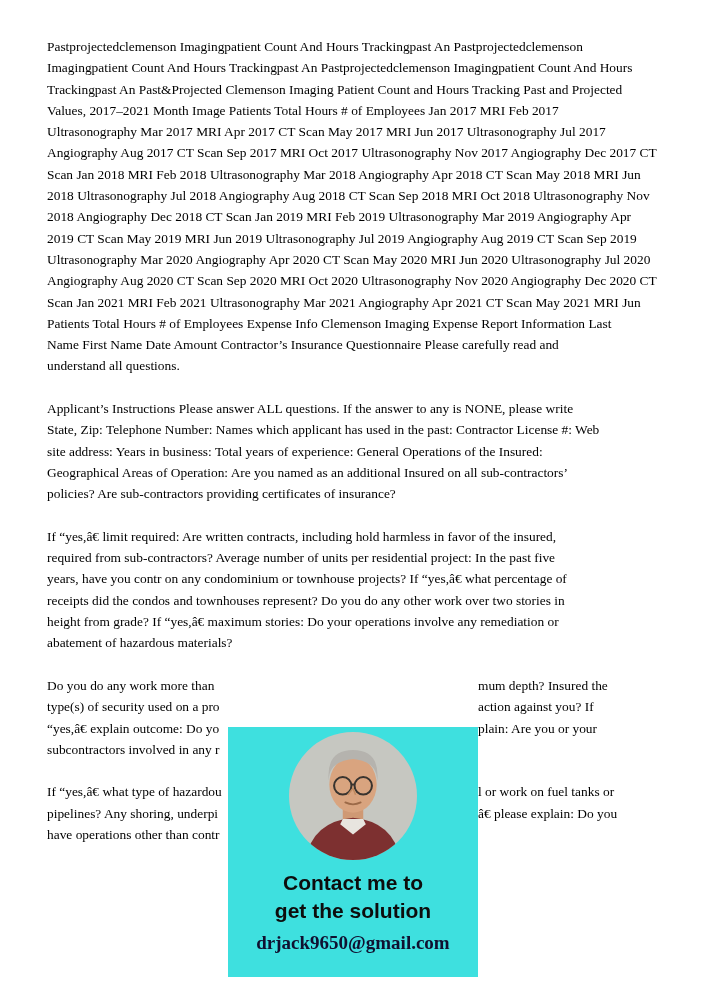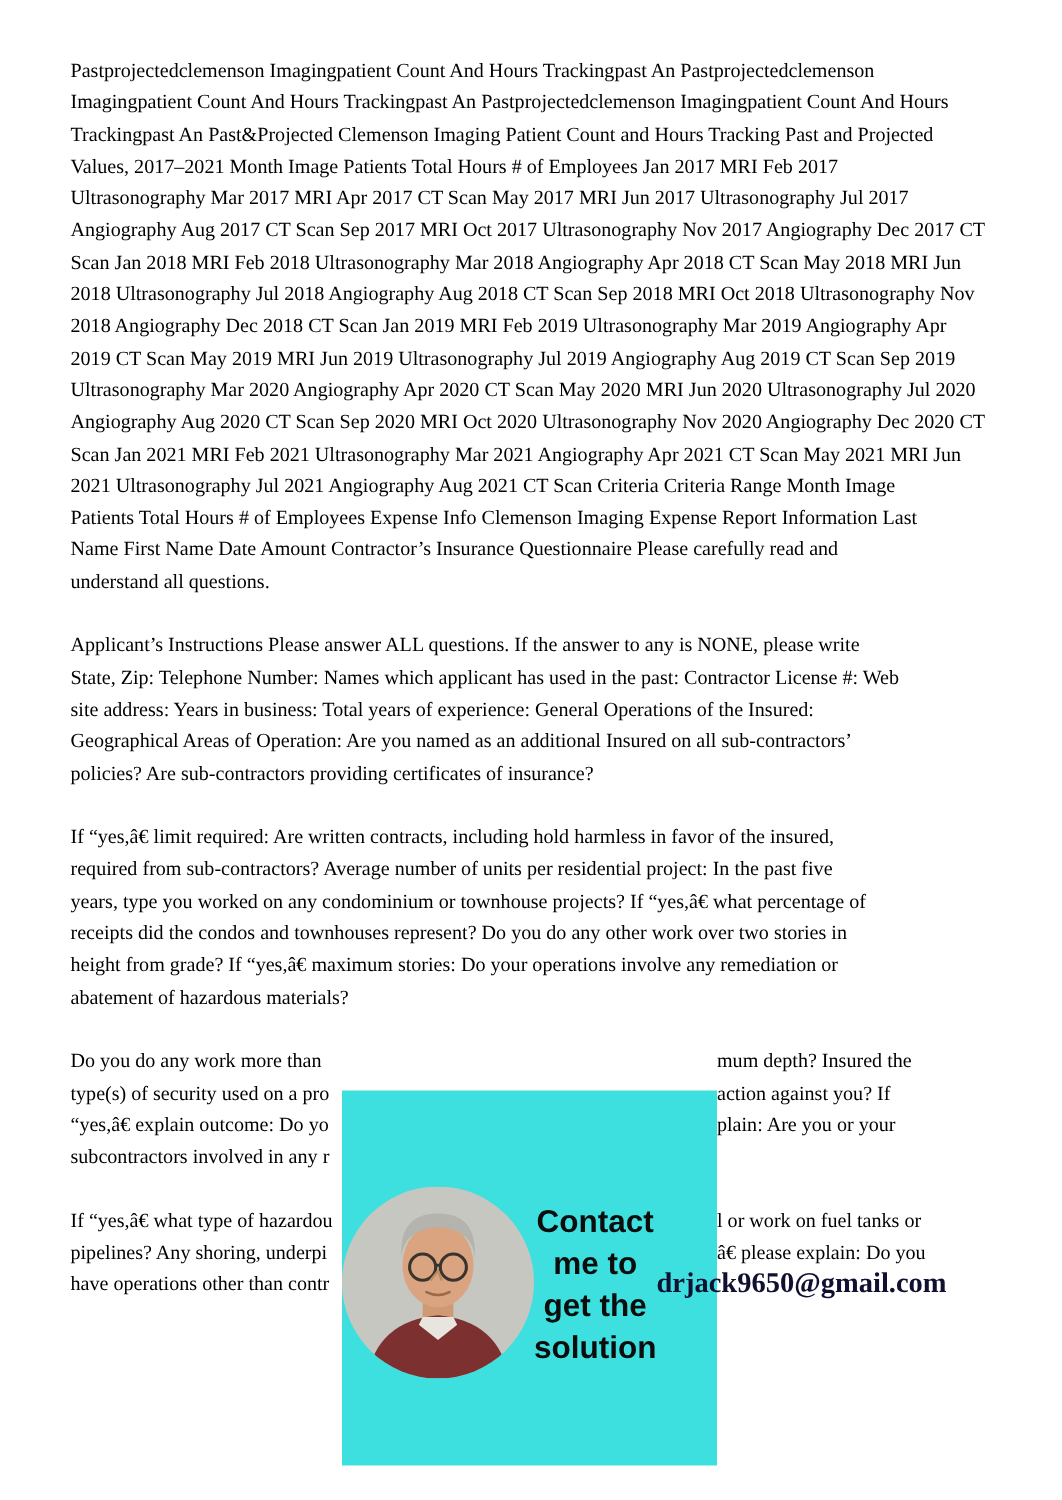--- a/index.html
+++ b/index.html
@@ -32,21 +32,21 @@
     left: 431px;
     top: 0;
   }
   .overlay {
     position: absolute;
     left: 228px;
     top: 727px;
     width: 250px;
     height: 250px;
     display: flex;
-    flex-direction: row;
+    flex-direction: column;
     align-items: center;
     z-index: 5;
   }
   .avatar {
     width: 128px;
     height: 128px;
     border-radius: 50%;
     overflow: hidden;
     margin-top: 5px;
     flex: 0 0 auto;
@@ -83,36 +83,35 @@
         <div class="line">Values, 2017–2021 Month Image Patients Total Hours # of Employees Jan 2017 MRI Feb 2017</div>
         <div class="line">Ultrasonography Mar 2017 MRI Apr 2017 CT Scan May 2017 MRI Jun 2017 Ultrasonography Jul 2017</div>
         <div class="line">Angiography Aug 2017 CT Scan Sep 2017 MRI Oct 2017 Ultrasonography Nov 2017 Angiography Dec 2017 CT</div>
         <div class="line">Scan Jan 2018 MRI Feb 2018 Ultrasonography Mar 2018 Angiography Apr 2018 CT Scan May 2018 MRI Jun</div>
         <div class="line">2018 Ultrasonography Jul 2018 Angiography Aug 2018 CT Scan Sep 2018 MRI Oct 2018 Ultrasonography Nov</div>
         <div class="line">2018 Angiography Dec 2018 CT Scan Jan 2019 MRI Feb 2019 Ultrasonography Mar 2019 Angiography Apr</div>
         <div class="line">2019 CT Scan May 2019 MRI Jun 2019 Ultrasonography Jul 2019 Angiography Aug 2019 CT Scan Sep 2019</div>
         <div class="line">Ultrasonography Mar 2020 Angiography Apr 2020 CT Scan May 2020 MRI Jun 2020 Ultrasonography Jul 2020</div>
         <div class="line">Angiography Aug 2020 CT Scan Sep 2020 MRI Oct 2020 Ultrasonography Nov 2020 Angiography Dec 2020 CT</div>
         <div class="line">Scan Jan 2021 MRI Feb 2021 Ultrasonography Mar 2021 Angiography Apr 2021 CT Scan May 2021 MRI Jun</div>
-        <div class="line">2021 Ultrasonography Jul 2021 Angiography Aug 2021 CT Scan Criteria Criteria Range Month Image</div>
         <div class="line">Patients Total Hours # of Employees Expense Info Clemenson Imaging Expense Report Information Last</div>
         <div class="line">Name First Name Date Amount Contractor’s Insurance Questionnaire Please carefully read and</div>
         <div class="line">understand all questions.</div>
       </div>
       <div class="paragraph">
         <div class="line">Applicant’s Instructions Please answer ALL questions. If the answer to any is NONE, please write</div>
         <div class="line">State, Zip: Telephone Number: Names which applicant has used in the past: Contractor License #: Web</div>
         <div class="line">site address: Years in business: Total years of experience: General Operations of the Insured:</div>
         <div class="line">Geographical Areas of Operation: Are you named as an additional Insured on all sub-contractors’</div>
         <div class="line">policies? Are sub-contractors providing certificates of insurance?</div>
       </div>
       <div class="paragraph">
         <div class="line">If “yes,â€ limit required: Are written contracts, including hold harmless in favor of the insured,</div>
         <div class="line">required from sub-contractors? Average number of units per residential project: In the past five</div>
-        <div class="line">years, type you worked on any condominium or townhouse projects? If “yes,â€ what percentage of</div>
+        <div class="line">years, have you contr on any condominium or townhouse projects? If “yes,â€ what percentage of</div>
         <div class="line">receipts did the condos and townhouses represent? Do you do any other work over two stories in</div>
         <div class="line">height from grade? If “yes,â€ maximum stories: Do your operations involve any remediation or</div>
         <div class="line">abatement of hazardous materials?</div>
       </div>
       <div class="paragraph">
         <div class="line split"><span class="frag-left">Do you do any work more than</span><span class="frag-right">mum depth? Insured the</span></div>
         <div class="line split"><span class="frag-left">type(s) of security used on a pro</span><span class="frag-right">action against you? If</span></div>
         <div class="line split"><span class="frag-left">“yes,â€ explain outcome: Do yo</span><span class="frag-right">plain: Are you or your</span></div>
         <div class="line split"><span class="frag-left">subcontractors involved in any r</span><span class="frag-right"></span></div>
       </div>

